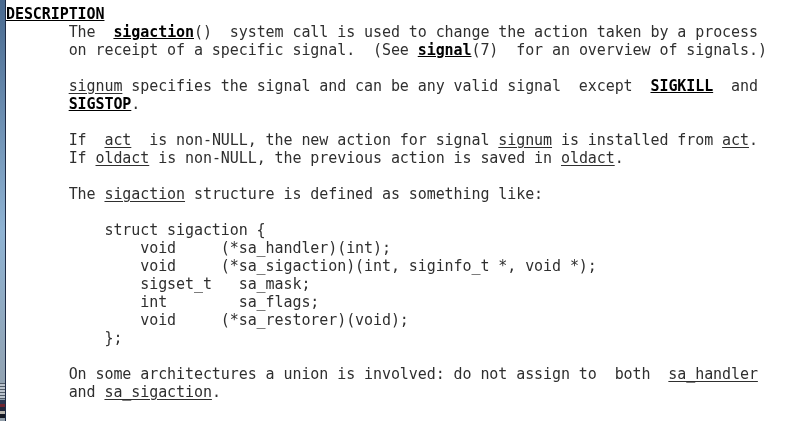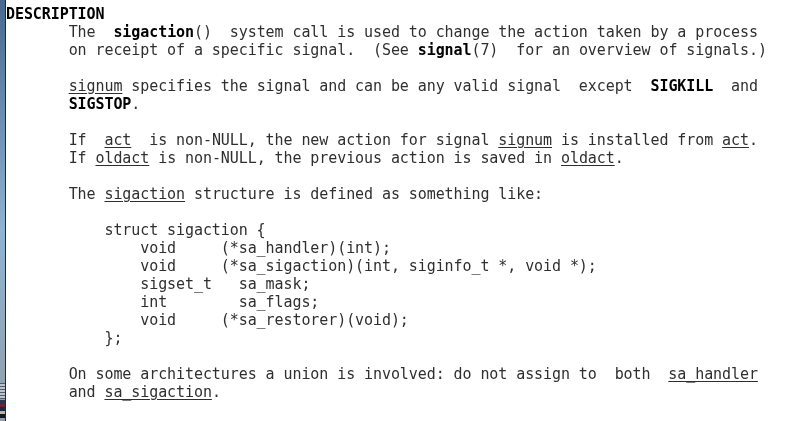--- a/index.html
+++ b/index.html
@@ -48,20 +48,21 @@
     letter-spacing: -0.08px;
     color: var(--text-normal, #2f2f2f);
   }
   pre.man .line {
     height: 18px;
     white-space: pre;
   }
   pre.man span.bold {
     font-weight: bold;
     color: var(--text-bold, #000000);
+    text-decoration: underline;
   }
   pre.man span.underline {
     text-decoration: underline;
     text-underline-offset: 2px;
   }
 </style>
 </head>
 <body>
 
 <div class="screen">

